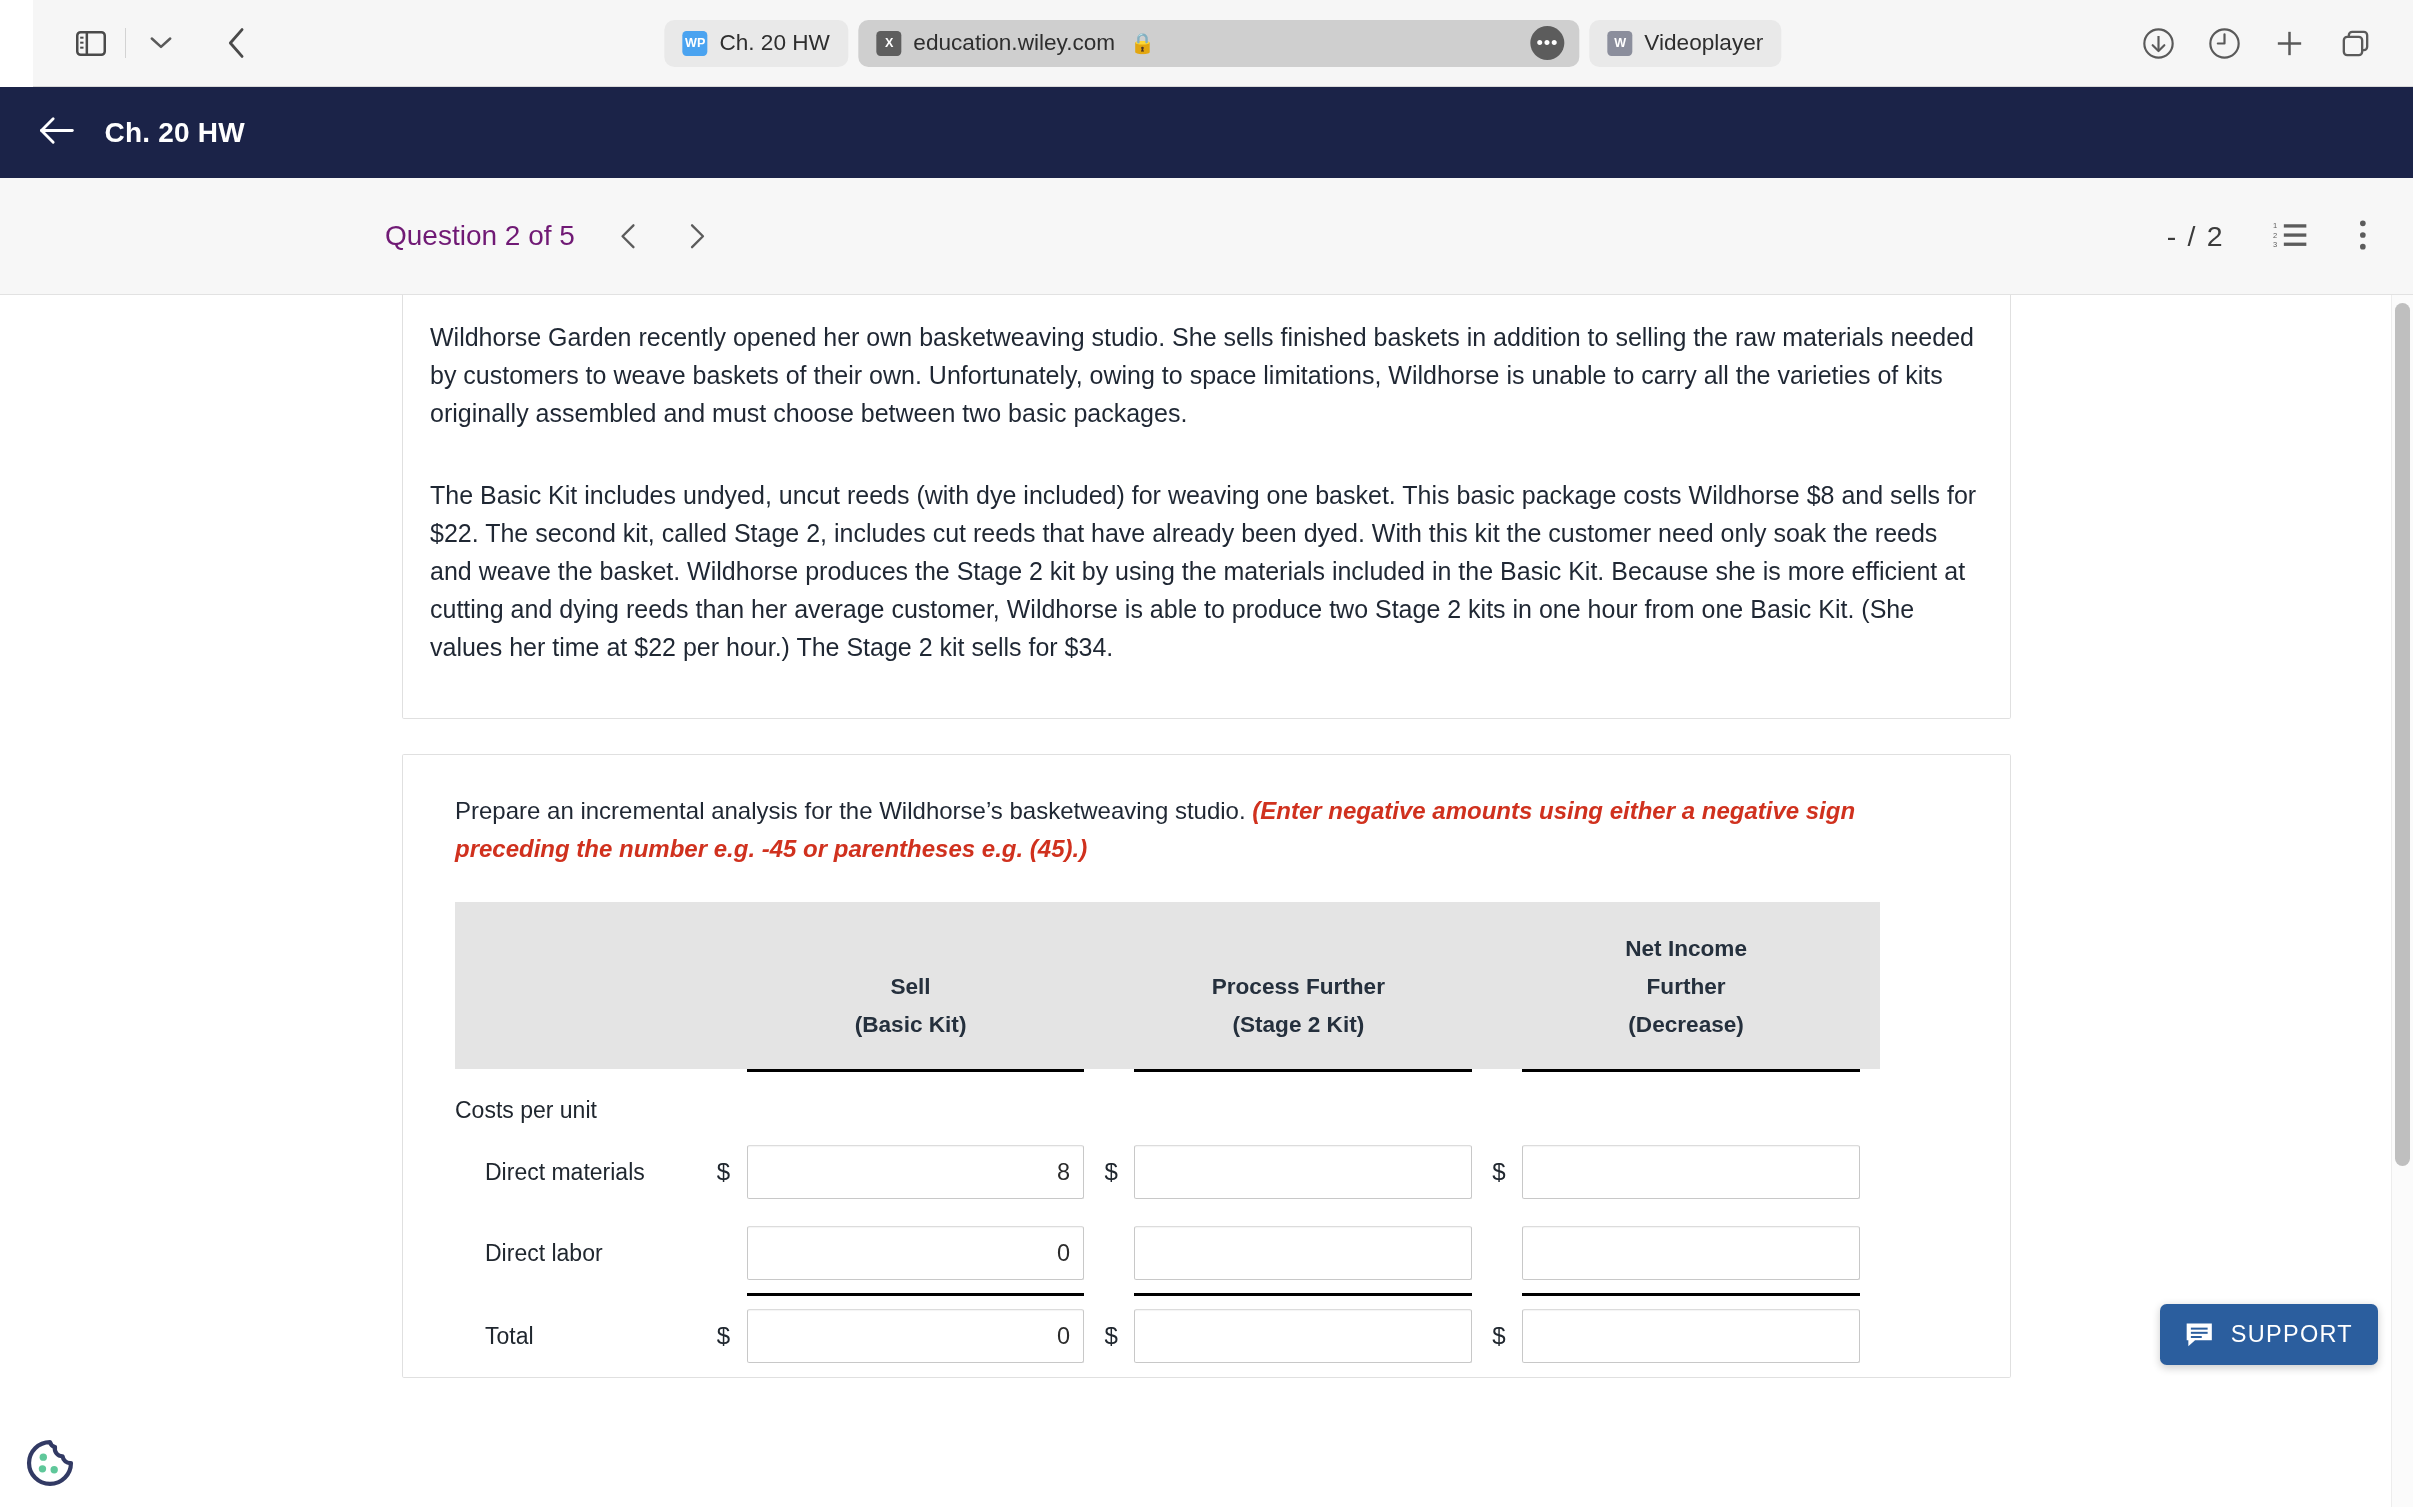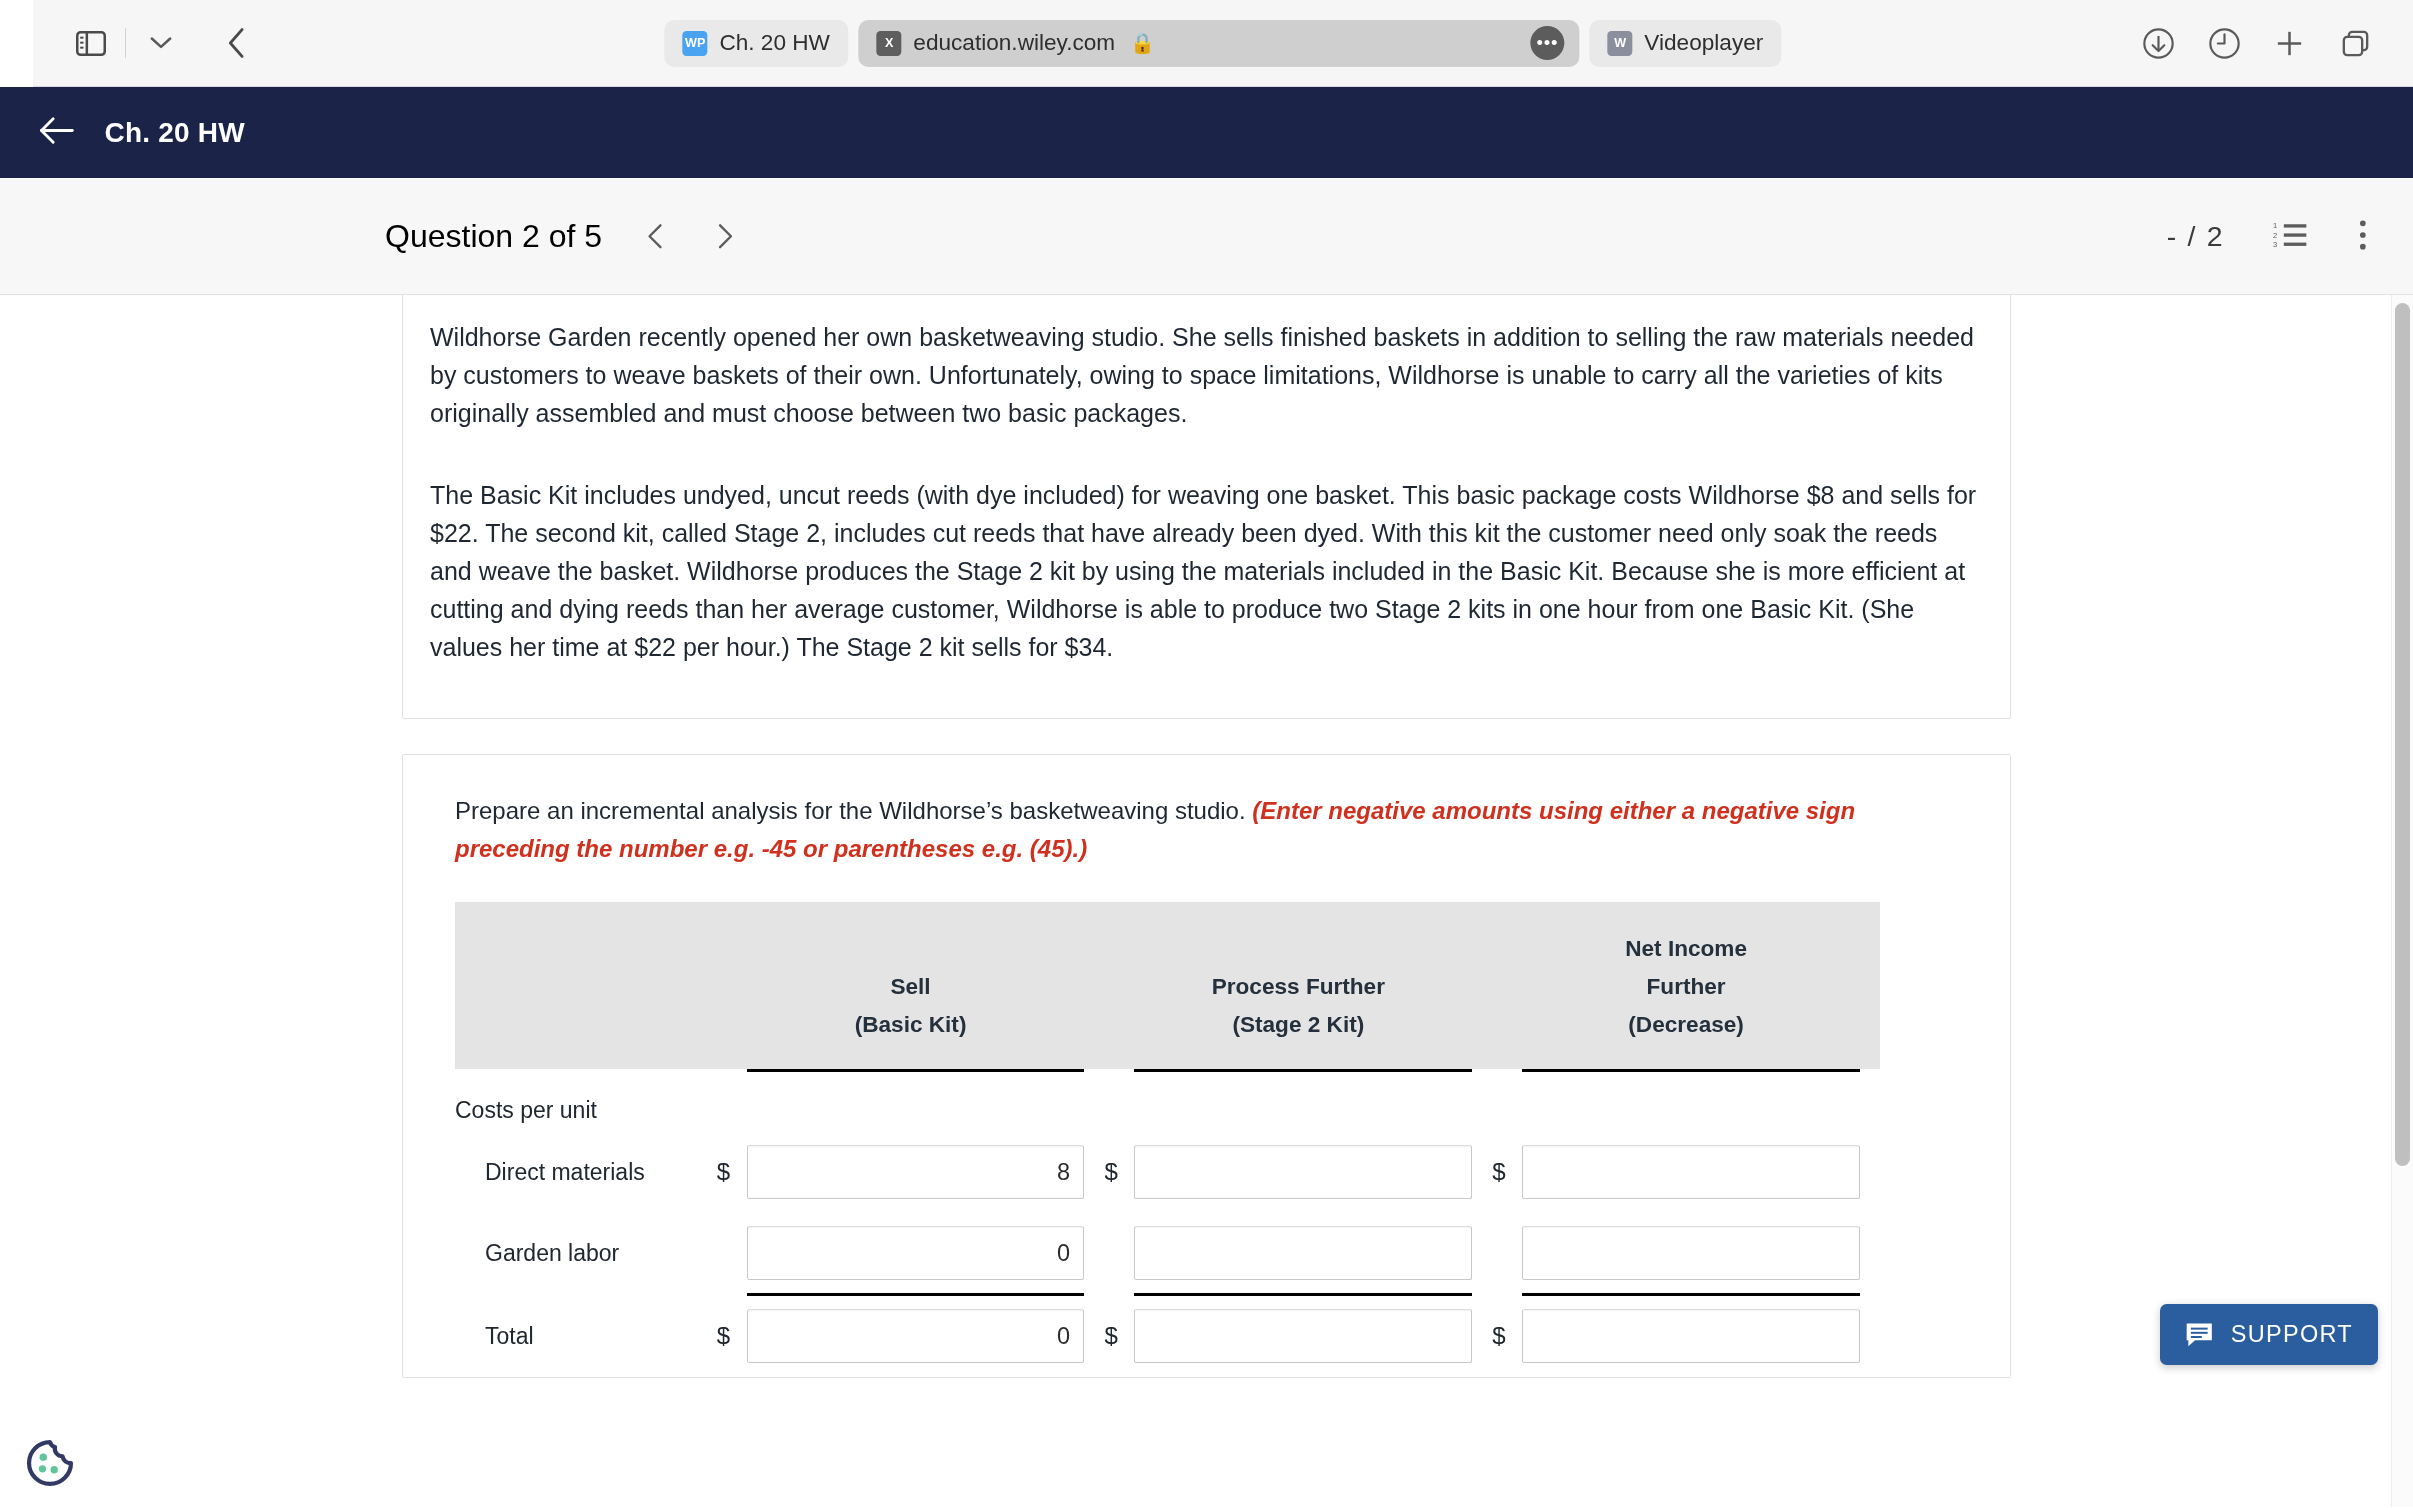--- a/index.html
+++ b/index.html
@@ -84,21 +84,21 @@
 
   
   .qbar {
     height: 117px;
     background: #f7f7f7;
     border-bottom: 0.8px solid #e2e2e2;
     display: flex; align-items: center;
     padding: 0 44px 0 385px;
     position: relative;
   }
-  .q-title { font-size: 32px; color: #000000; font-weight: 400; }
+  .q-title { font-size: 28px; color: #701a75; font-weight: 400; }
   .q-nav { display: flex; align-items: center; gap: 39px; margin-left: 40px; }
   .chev { width: 28.5px; height: 28.5px; }
   .qbar-right {
     margin-left: auto;
     display: flex; align-items: center; gap: 49px;
   }
   .score { font-size: 28.5px; color: #3c3c3c; letter-spacing: 1.7px; }
 
   
   .page-scroll {
@@ -436,21 +436,21 @@
               </td>
               <td>
                 <div class="cellwrap">
                   <span class="dollar">$</span>
                   <input class="inp" value="" style="">
                 </div>
               </td>
             </tr>
 
             <tr>
-              <td class="row-label indent">Garden labor</td>
+              <td class="row-label indent">Direct labor</td>
               <td>
                 <div class="cellwrap">
                   <span class="dollar hidden">$</span>
                   <input class="inp" value="0" style="">
                 </div>
               </td>
               <td>
                 <div class="cellwrap">
                   <span class="dollar hidden">$</span>
                   <input class="inp" value="" style="">

